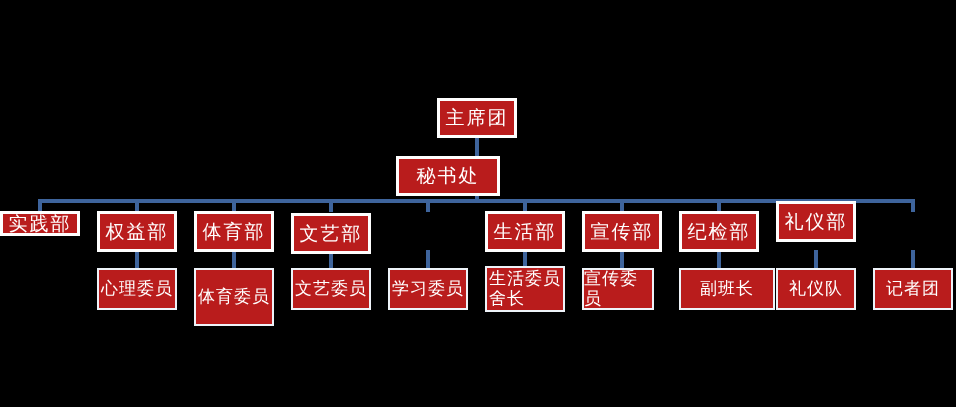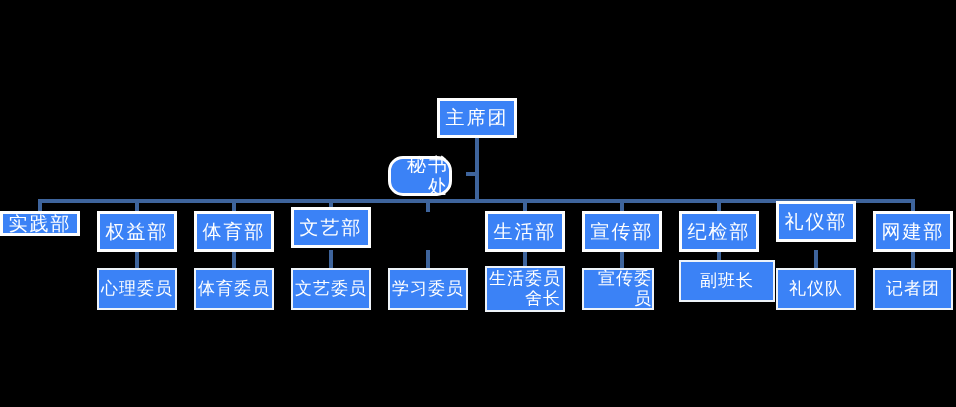--- a/index.html
+++ b/index.html
@@ -7,27 +7,27 @@
     position: relative;
     width: 956px;
     height: 407px;
     background: #000000;
     overflow: hidden;
     font-family: "Liberation Sans", sans-serif;
   }
   .node {
     position: absolute;
     box-sizing: border-box;
-    background: #3b82f6;
+    background: #b91c1c;
     border: 3px solid #fefefe;
     color: #ffffff;
     display: flex;
     align-items: center;
     justify-content: center;
-    text-align: right;
+    text-align: left;
     font-size: 19px;
     letter-spacing: 2px;
     white-space: pre-line;
     line-height: 1.15;
     font-family: Liberation Serif, serif;
   }
   .node.child {
     border-width: 2px;
     border-color: #eef3f9;
     font-size: 17px;
@@ -65,36 +65,35 @@
   <div class="line v" style="left:329px; top:250px; height:18px;"></div>
   <div class="line v" style="left:426px; top:250px; height:18px;"></div>
   <div class="line v" style="left:523px; top:250px; height:18px;"></div>
   <div class="line v" style="left:620px; top:250px; height:18px;"></div>
   <div class="line v" style="left:717px; top:250px; height:18px;"></div>
   <div class="line v" style="left:814px; top:250px; height:18px;"></div>
   <div class="line v" style="left:911px; top:250px; height:18px;"></div>
 
   <div class="node" style="left:437px; top:98px; width:80px; height:40px;">主席团</div>
 
-  <div class="node" style="left:388px; top:156px; width:64px; height:40px;border-radius:15px;">秘书处</div>
+  <div class="node" style="left:396px; top:156px; width:104px; height:40px;">秘书处</div>
 
   <div class="node" style="left:0px;   top:211px; width:80px; height:25px;">实践部</div>
   <div class="node" style="left:97px;  top:211px; width:80px; height:41px;">权益部</div>
   <div class="node" style="left:194px; top:211px; width:80px; height:41px;">体育部</div>
-  <div class="node" style="left:291px; top:207px; width:80px; height:41px;">文艺部</div>
+  <div class="node" style="left:291px; top:213px; width:80px; height:41px;">文艺部</div>
   <div class="node" style="left:485px; top:211px; width:80px; height:41px;">生活部</div>
   <div class="node" style="left:582px; top:211px; width:80px; height:41px;">宣传部</div>
   <div class="node" style="left:679px; top:211px; width:80px; height:41px;">纪检部</div>
   <div class="node" style="left:776px; top:201px; width:80px; height:41px;">礼仪部</div>
-  <div class="node" style="left:873px; top:211px; width:80px; height:41px;">网建部</div>
 
   <div class="node child" style="left:97px;  top:268px; width:80px; height:42px;">心理委员</div>
-  <div class="node child" style="left:194px; top:268px; width:80px; height:42px;">体育委员</div>
+  <div class="node child" style="left:194px; top:268px; width:80px; height:58px;">体育委员</div>
   <div class="node child" style="left:291px; top:268px; width:80px; height:42px;">文艺委员</div>
   <div class="node child" style="left:388px; top:268px; width:80px; height:42px;">学习委员</div>
   <div class="node child" style="left:485px; top:266px; width:80px; height:46px;">生活委员
 舍长</div>
   <div class="node child" style="left:582px; top:268px; width:72px; height:42px;">宣传委员</div>
-  <div class="node child" style="left:679px; top:260px; width:96px; height:42px;">副班长</div>
+  <div class="node child" style="left:679px; top:268px; width:96px; height:42px;">副班长</div>
   <div class="node child" style="left:776px; top:268px; width:80px; height:42px;">礼仪队</div>
   <div class="node child" style="left:873px; top:268px; width:80px; height:42px;">记者团</div>
 
 </div>
 
 </body></html>

